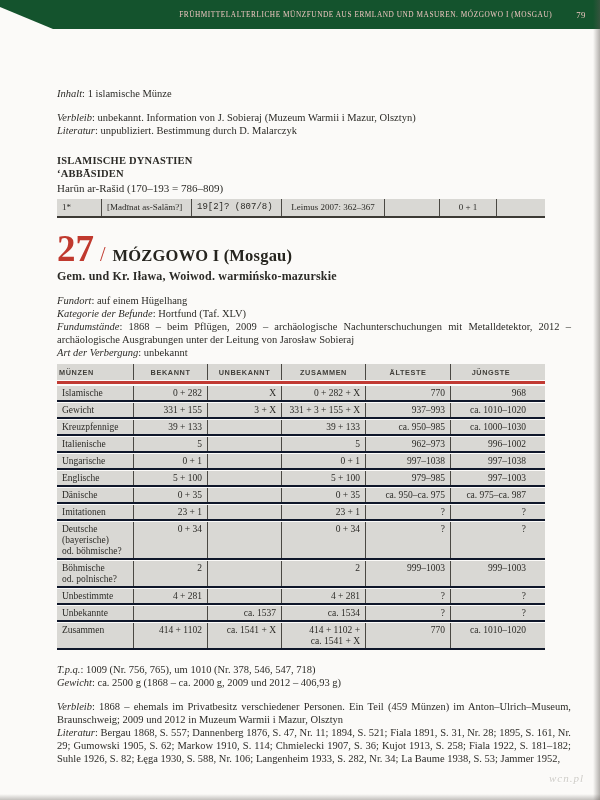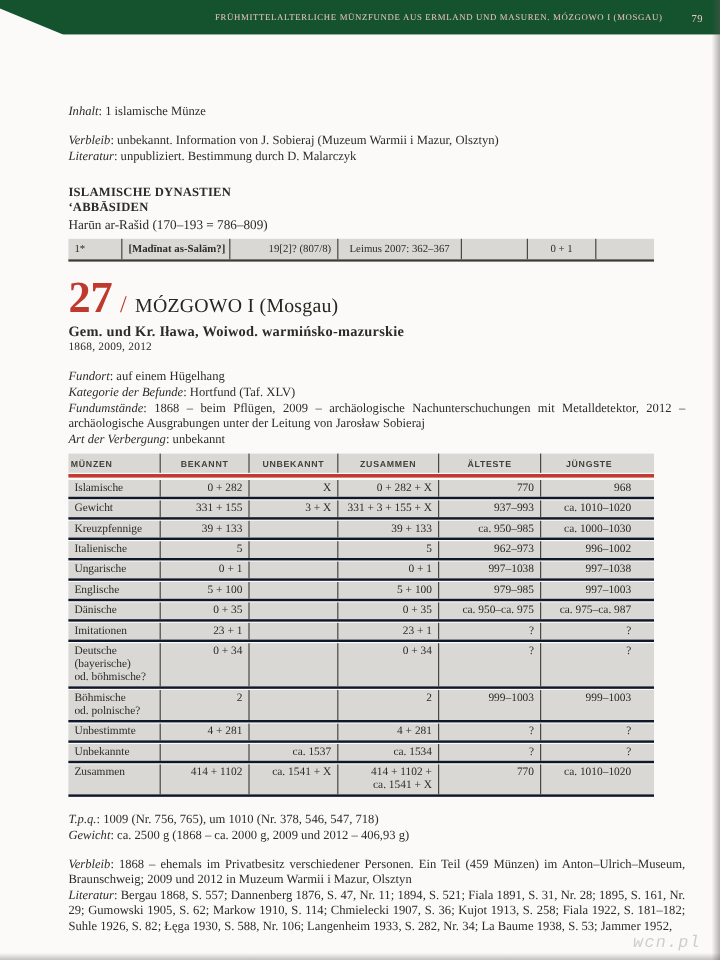--- a/index.html
+++ b/index.html
@@ -25,32 +25,32 @@
   .b2{margin-top:11px;}
 
   .dyn{margin-top:17px;font-weight:bold;font-size:10.5px;line-height:13px;letter-spacing:.2px;}
   .ruler{font-size:11px;line-height:14px;margin-top:1px;margin-bottom:4px;font-weight:normal;}
 
   
   .coin-table{width:488px;border-bottom:2px solid #3c3a35;}
   .coin-row{display:flex;background:#d9d8d4;}
   .ccell{box-sizing:border-box;height:17px;line-height:16px;font-size:9px;padding:0 5px;white-space:nowrap;overflow:hidden;border-right:1px solid #4a4843;}
   .k0{width:45px;text-align:left;}
-  .k1{width:90px;text-align:center;font-weight:bold;}
-  .k2{width:90px;text-align:right;}
+  .k1{width:90px;}
+  .k2{width:90px;font-family:Liberation Mono, monospace;}
   .k3{width:103px;text-align:center;}
   .k4{width:55px;}
   .k5{width:57px;text-align:center;}
   .k6{width:48px;border-right:none;}
 
   
   .h27{margin-top:16px;display:flex;align-items:baseline;}
   .h27-num{font-size:37px;font-weight:bold;color:#c0392e;line-height:30px;}
   .h27-slash{font-size:20px;color:#c0392e;margin:0 7px 0 6px;}
-  .h27-title{font-size:16.5px;font-weight:normal;letter-spacing:.2px;color:#26251f;}
+  .h27-title{font-size:16.5px;font-weight:bold;letter-spacing:.2px;color:#26251f;}
   .h27-sub{margin-top:4px;font-size:12px;font-weight:bold;letter-spacing:.2px;}
   .h27-years{margin-top:1px;font-size:9.5px;letter-spacing:.2px;}
 
   .details{margin-top:11px;}
   .inh2{margin-top:9px;}
 
   
   .main-table{margin-top:5px;width:488px;}
   .head-row{display:flex;background:#d9d8d4;}
   .hcell{box-sizing:border-box;padding:4px 2px 3px;font-family:"Liberation Sans","DejaVu Sans",sans-serif;font-size:7.3px;font-weight:bold;letter-spacing:.6px;color:#413f3a;text-align:center;border-right:1px solid #4a4843;}
@@ -61,21 +61,21 @@
   .c0{width:77px;text-align:left;border-left:none;}
   .c1{width:74px;}
   .c2{width:74px;}
   .c3{width:84px;}
   .c4{width:85px;}
   .c5{width:80px;border-right:none;}
 
   .tpqblk{margin-top:13px;}
   .endblk{margin-top:11px;}
 
-  .watermark{position:absolute;right:16px;bottom:6px;font-size:14px;font-style:italic;color:#cfcdc8;letter-spacing:1px;text-shadow:0 1px 0 #ffffff;font-family:Liberation Mono, monospace;}
+  .watermark{position:absolute;right:16px;bottom:16px;font-size:11px;font-style:italic;color:#cfcdc8;letter-spacing:1px;text-shadow:0 1px 0 #ffffff;}
 </style>
 </head>
 <body>
 
 <div class="page">
 
   <div class="banner">
     <span class="banner-title">FRÜHMITTELALTERLICHE MÜNZFUNDE AUS ERMLAND UND MASUREN. MÓZGOWO I (MOSGAU)</span>
     <span class="banner-page">79</span>
   </div>
@@ -104,21 +104,20 @@
           <div class="ccell k6"></div>
         </div>
     </div>
 
     <div class="h27">
       <span class="h27-num">27</span>
       <span class="h27-slash">/</span>
       <span class="h27-title">MÓZGOWO I (Mosgau)</span>
     </div>
     <p class="h27-sub">Gem. und Kr. Iława, Woiwod. warmińsko-mazurskie</p>
-    <p class="h27-years">1868, 2009, 2012</p>
 
     <div class="details just">
       <p class="just"><span class="it">Fundort</span><span>: auf einem Hügelhang</span></p>
       <p class="just"><span class="it">Kategorie der Befunde</span><span>: Hortfund (Taf. XLV)</span></p>
       <p class="just"><span class="it">Fundumstände</span><span>: 1868 – beim Pflügen, 2009 – archäologische Nachunterschuchungen mit Metalldetektor, 2012 – archäologische Ausgrabungen unter der Leitung von Jarosław Sobieraj</span></p>
       <p class="just"><span class="it">Art der Verbergung</span><span>: unbekannt</span></p>
     </div>
 
 
     <div class="main-table">

